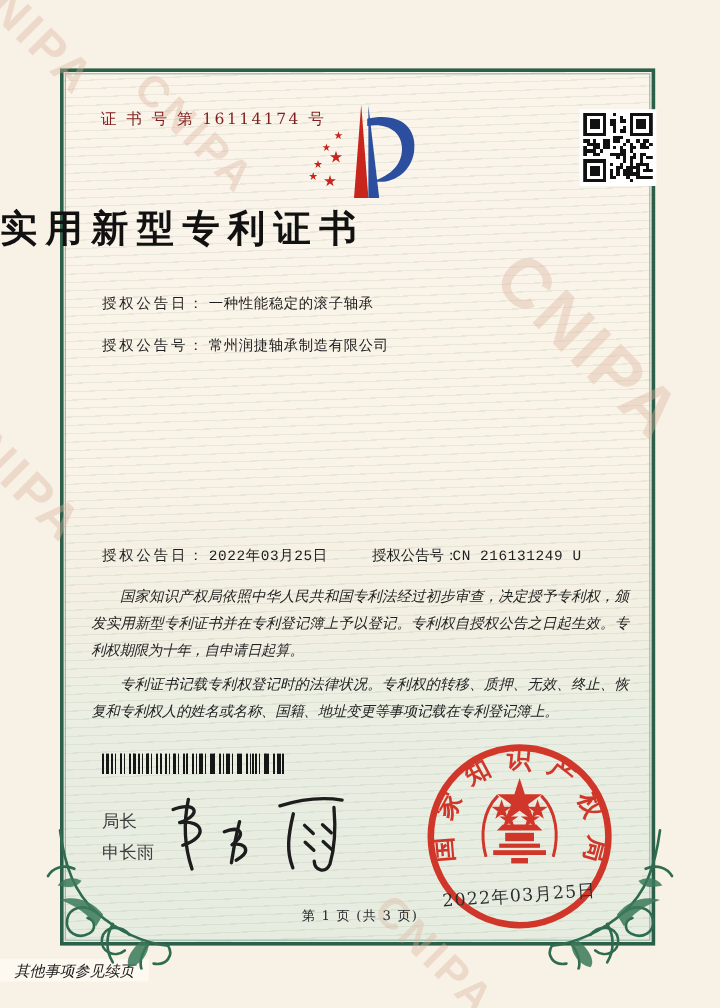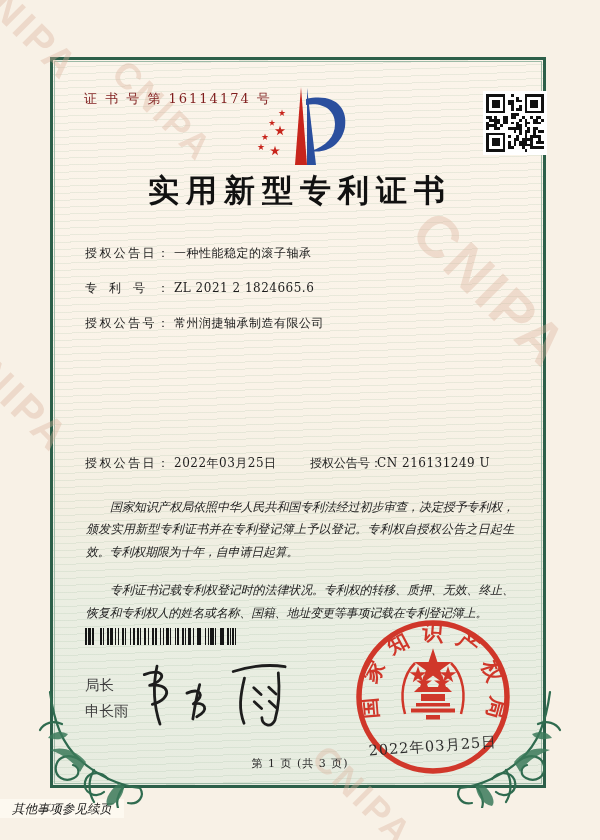--- a/index.html
+++ b/index.html
@@ -15,34 +15,34 @@
          border:3px solid #2c5f49;
          background:
            repeating-linear-gradient(178deg, rgba(125,165,130,.14) 0 1px, rgba(0,0,0,0) 1px 7px),
            linear-gradient(180deg,#fbf4ea 0%,#faf3e8 45%,#f3efe2 62%,#eaeee2 76%,#e7ece0 100%);}
   .frame::before{content:"";position:absolute;inset:1px;border:1px solid #9cb9a6;pointer-events:none;}
   
   .certno{left:84px;top:90px;font-size:13px;letter-spacing:2px;color:#7f1d1d;z-index:3;}
   .logo{left:250px;top:85px;width:105px;height:83px;z-index:3;}
   .qr{left:483px;top:91px;width:64px;height:64px;background:#fff;padding:3px;box-sizing:border-box;z-index:3;}
   .qr svg{width:100%;height:100%;display:block;}
-  .title{left:0;right:0;top:170px;text-align:center;font-size:31px;font-weight:bold;
+  .title{left:0;right:0;top:170px;text-align:left;font-size:31px;font-weight:bold;
          letter-spacing:7px;color:#111;z-index:3;}
   
   .fields{left:85px;top:244px;width:440px;z-index:3;font-size:12px;color:#1d1d1d;}
   .frow{height:18px;line-height:18px;margin-bottom:17px;white-space:nowrap;}
   .flabel{display:inline-block;width:84px;text-align:justify;text-align-last:justify;vertical-align:top;}
-  .fval{margin-left:5px;letter-spacing:.5px;}
+  .fval{margin-left:5px;letter-spacing:.5px;font-family:Liberation Mono, monospace;}
   .grantrow{left:85px;top:454px;width:460px;z-index:3;font-size:12px;color:#1d1d1d;height:18px;line-height:18px;white-space:nowrap;}
   .grant2{position:absolute;left:225px;top:0;white-space:nowrap;}
   .grant2 .flabel{width:62px;}
   
   .bodytext{left:70px;top:480px;width:460px;z-index:3;font-size:12px;line-height:22.4px;
             color:#222;font-style:italic;text-align:justify;letter-spacing:-0.2px;}
-  .bodytext p{margin:16px;text-indent:2em;}
+  .bodytext p{margin:6px;text-indent:2em;}
   
   .barcode{left:85px;top:628px;width:153px;height:17px;z-index:3;
     background-image:
       repeating-linear-gradient(90deg,#161616 0 1.5px,rgba(0,0,0,0) 1.5px 3px,#161616 3px 4px,rgba(0,0,0,0) 4px 7.5px),
       repeating-linear-gradient(90deg,rgba(0,0,0,0) 0 4px,#161616 4px 6px,rgba(0,0,0,0) 6px 11px);}
   
   .director{left:85px;top:672px;z-index:3;font-family:"Liberation Sans",sans-serif;
             font-size:14.5px;font-weight:500;color:#404040;line-height:26px;}
   .sig{left:128px;top:652px;width:185px;height:85px;z-index:3;}
   
@@ -99,23 +99,20 @@
         </g>
     </g>
   </svg>
 </div>
 
 <div class="abs title">实用新型专利证书</div>
 
 <div class="abs fields">
   <div class="frow">
     <span class="flabel">授权公告日：</span><span class="fval">一种性能稳定的滚子轴承</span>
-  </div>
-  <div class="frow">
-    <span class="flabel">专利号：</span><span class="fval">ZL 2021 2 1824665.6</span>
   </div>
   <div class="frow">
     <span class="flabel">授权公告号：</span><span class="fval">常州润捷轴承制造有限公司</span>
   </div>
 </div>
 
 <div class="abs grantrow">
   <span class="flabel">授权公告日：</span><span class="fval">2022年03月25日</span>
   <span class="grant2">
     <span class="flabel">授权公告号：</span><span class="fval">CN 216131249 U</span>

